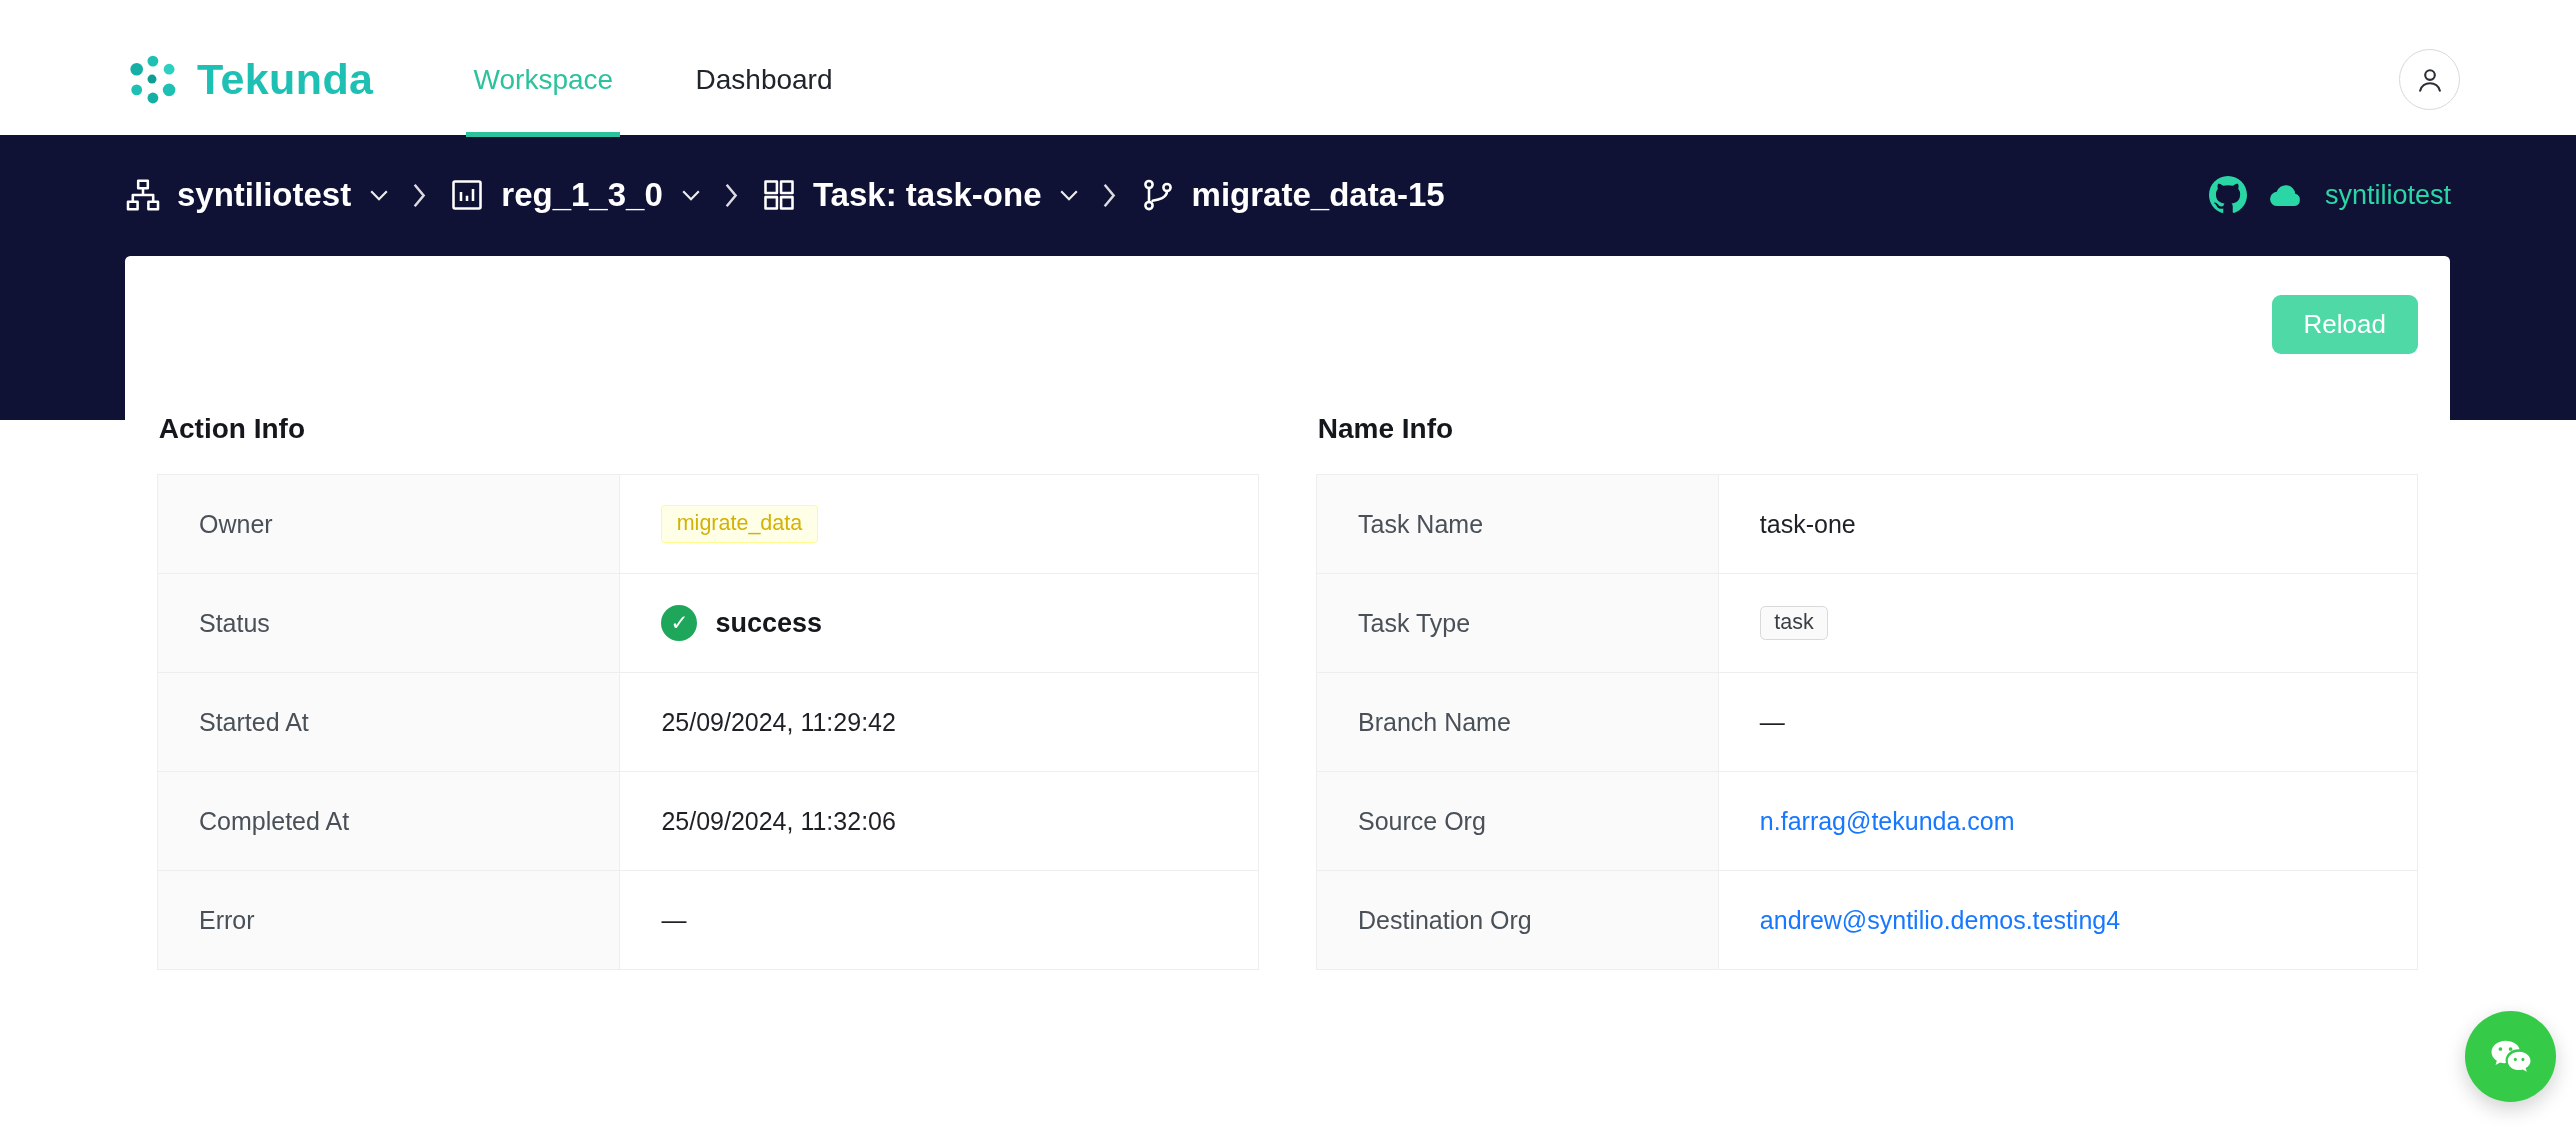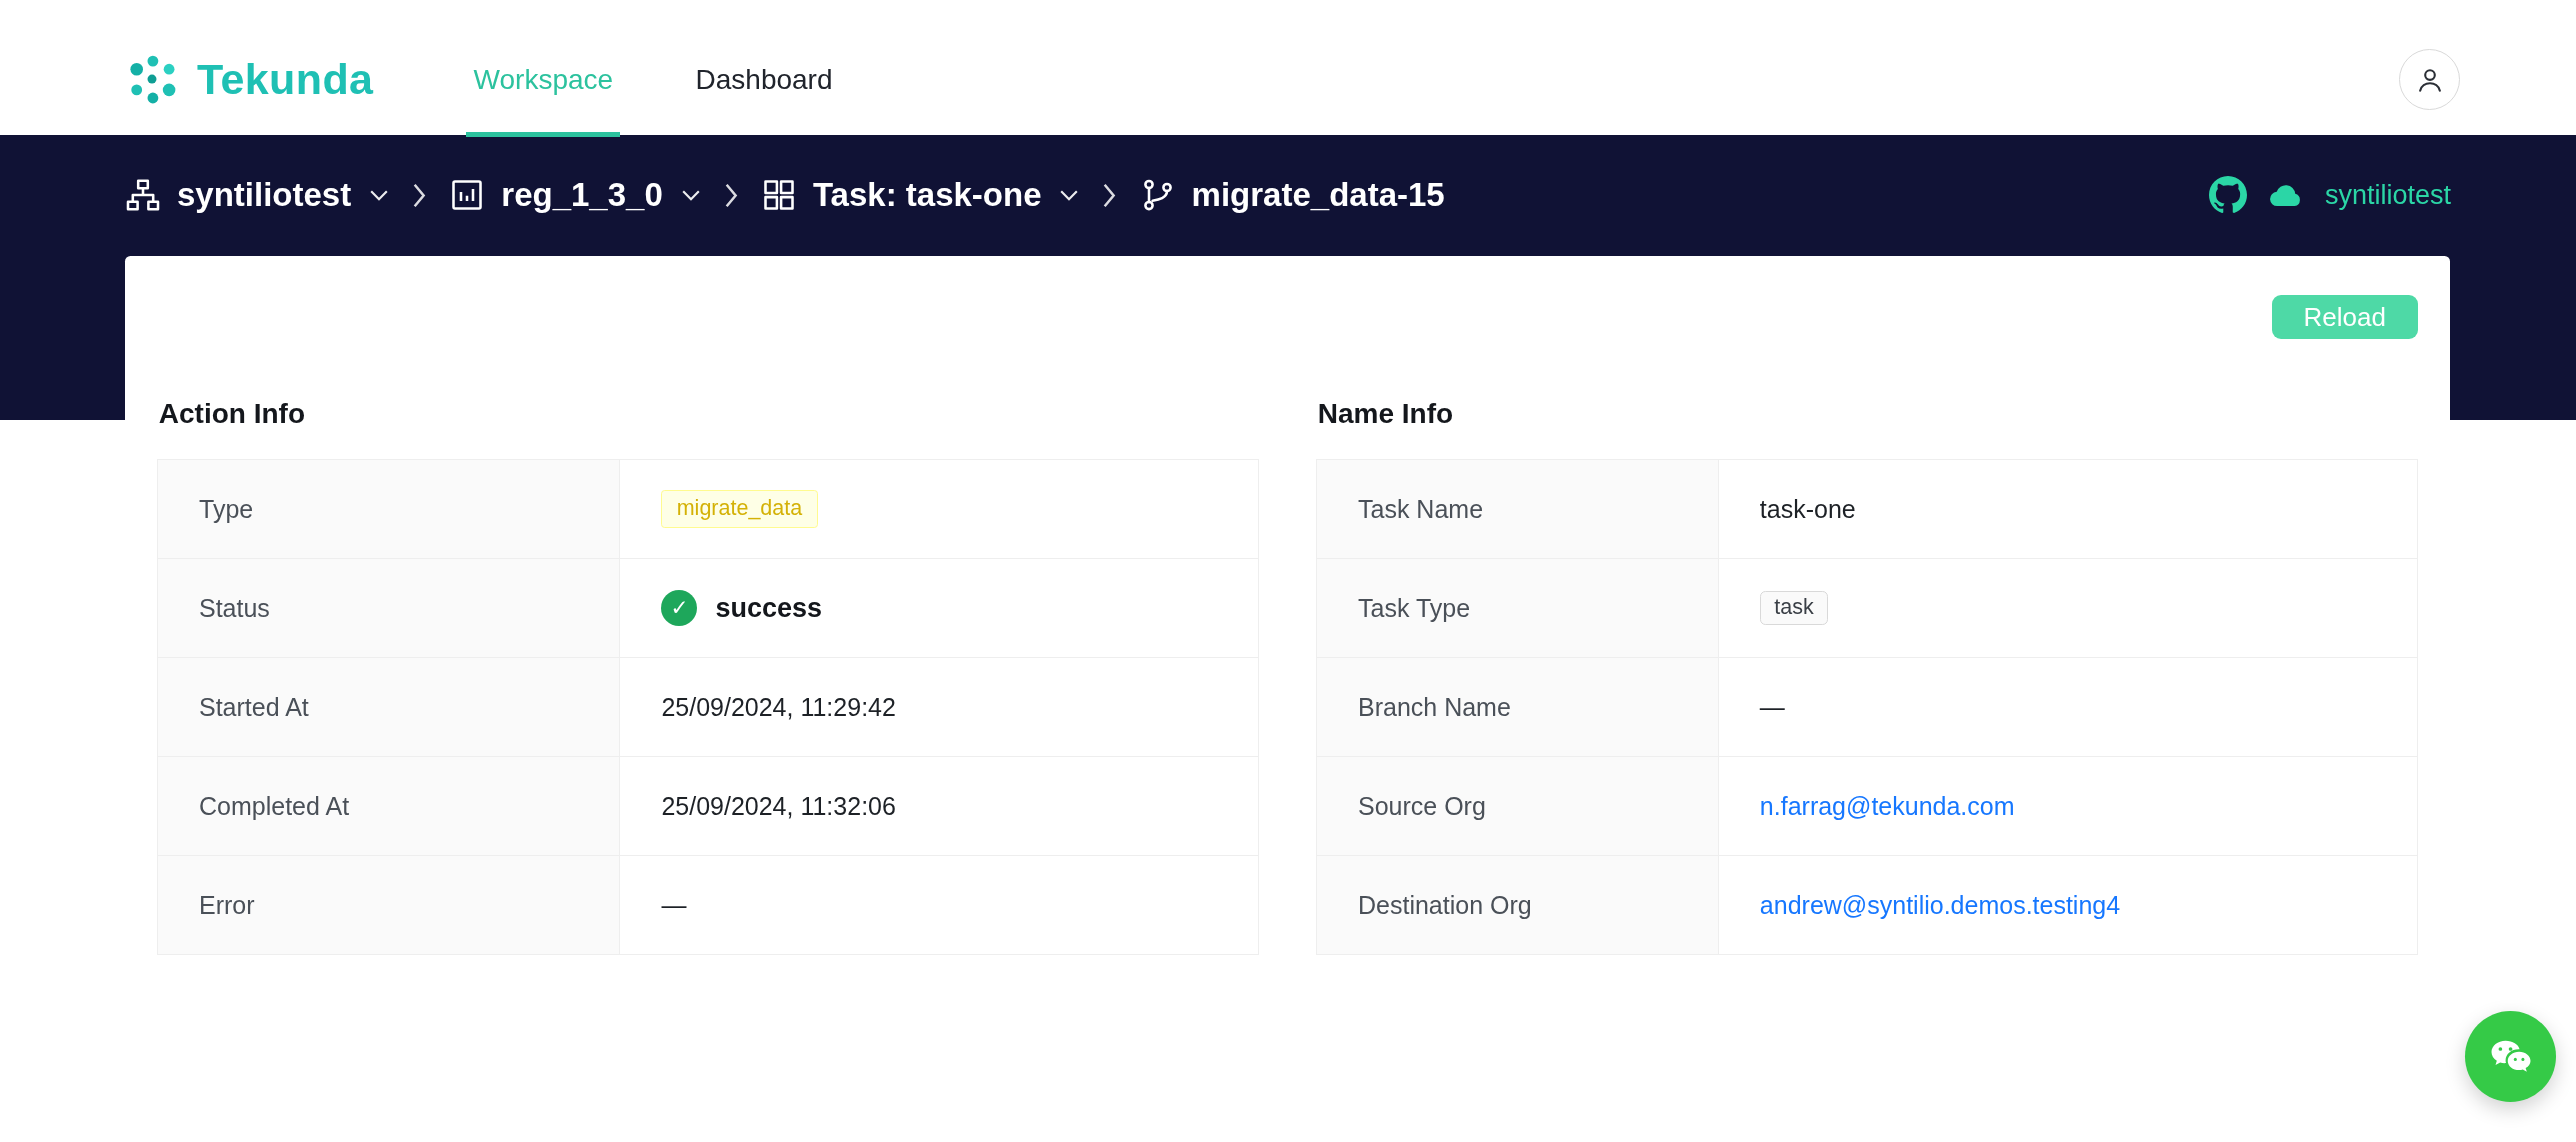--- a/index.html
+++ b/index.html
@@ -98,21 +98,21 @@
     padding: 39px 32px 0 32px;
   }
   .card-toolbar { display: flex; justify-content: flex-end; }
   .reload-btn {
     background: var(--mint, #4ed9a6);
     color: #ffffff;
     font-family: inherit;
     font-size: 26px; font-weight: 500;
     border: none;
     border-radius: 9px;
-    height: 44px;
+    height: 59px;
     padding: 0 32px;
     cursor: pointer;
   }
   .sections { display: flex; gap: 57px; margin-top: 59px; }
   .section { flex: 1; min-width: 0; }
   .section-title {
     font-size: 28px; font-weight: 700;
     color: #14171c;
     margin: 0 0 29px 1.8px;
   }
@@ -331,21 +331,21 @@
 
     <section class="section">
       <h2 class="section-title">Action Info</h2>
       <table class="desc">
         <colgroup>
             <col style="width:42%">
             <col>
           </colgroup>
         <tbody>
           <tr>
-            <td class="lbl">Type</td>
+            <td class="lbl">Owner</td>
             <td class="val">
               <span class="badge-yellow">migrate_data</span>
             </td>
           </tr>
           <tr>
             <td class="lbl">Status</td>
             <td class="val">
               <span class="status">
                 <span class="status-dot">✓</span>
                 <span class="status-text">success</span>

